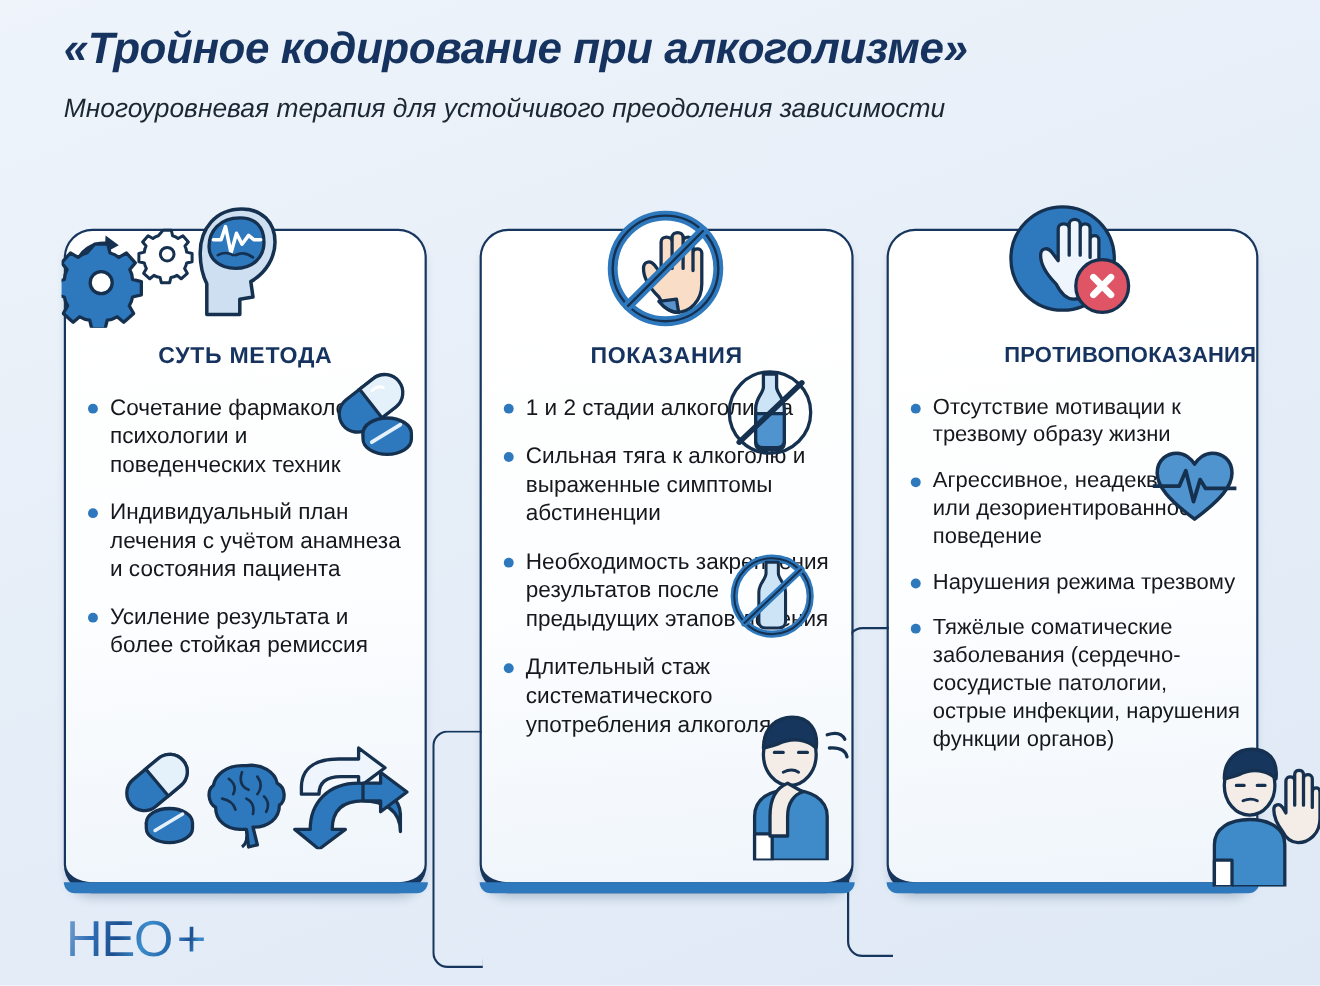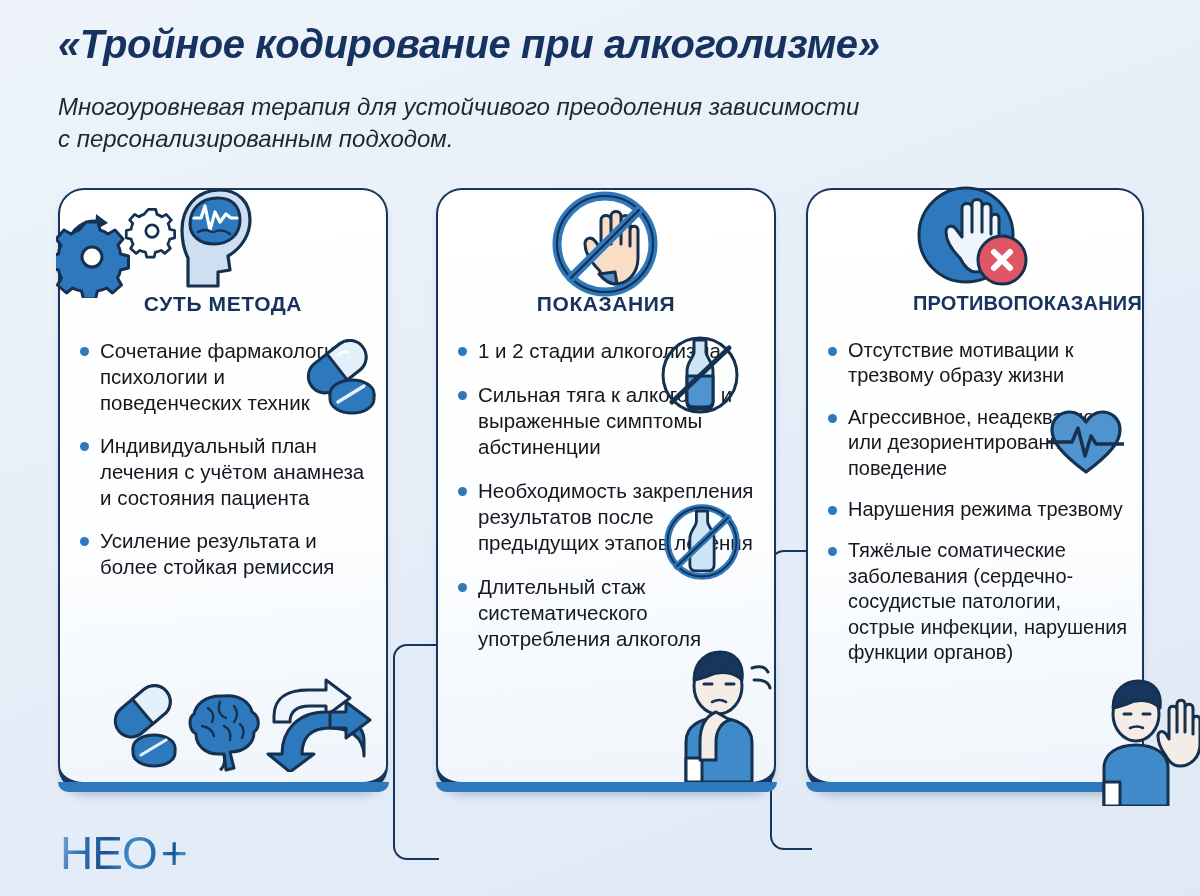--- a/index.html
+++ b/index.html
@@ -18,31 +18,31 @@
 
   .title {
     font-size: 40px;
     font-weight: bold;
     color: #16335f;
     letter-spacing: -0.4px;
     white-space: nowrap;
   }
 
   .subtitle {
-    margin-top: 24px;
+    margin-top: 16px;
     font-size: 24px;
     line-height: 1.32;
     color: #1b2733;
     max-width: 1090px;
   }
 
   
   .cards {
     position: absolute;
-    top: 188px;
+    top: 208px;
     left: 0;
     width: 1200px;
     height: 610px;
   }
 
   .card {
     position: absolute;
     top: 0;
     height: 604px;
     background: linear-gradient(175deg, #ffffff 0%, #fdfeff 55%, #eff5fb 100%);
@@ -168,21 +168,20 @@
   }
   .logo-plus { margin-left: 4px; }
 </style>
 </head>
 <body>
 
 <div class="header">
   <div class="title">«Тройное кодирование при алкоголизме»</div>
   <div class="subtitle">
     <div>Многоуровневая терапия для устойчивого преодоления зависимости</div>
-    <div>с персонализированным подходом.</div>
   </div>
 </div>
 
 <div class="cards">
 
   <div class="connector conn1"></div>
   <div class="connector conn2"></div>
 
   <div class="card card1">
     <div class="card-inner">

